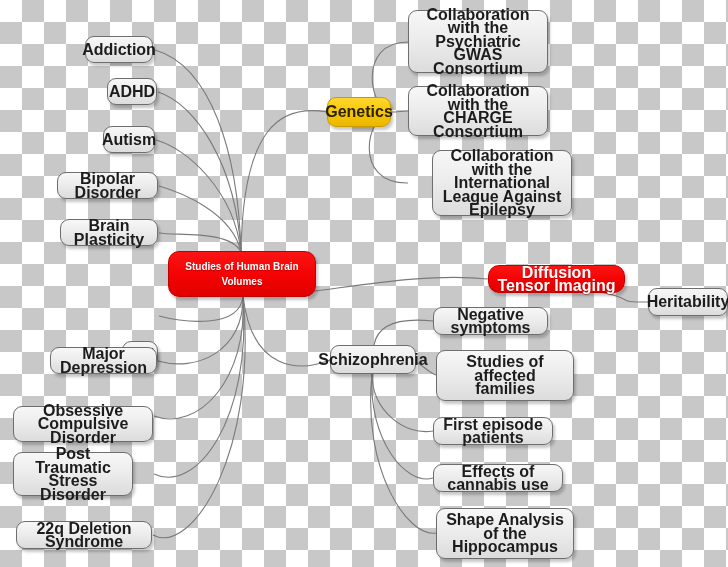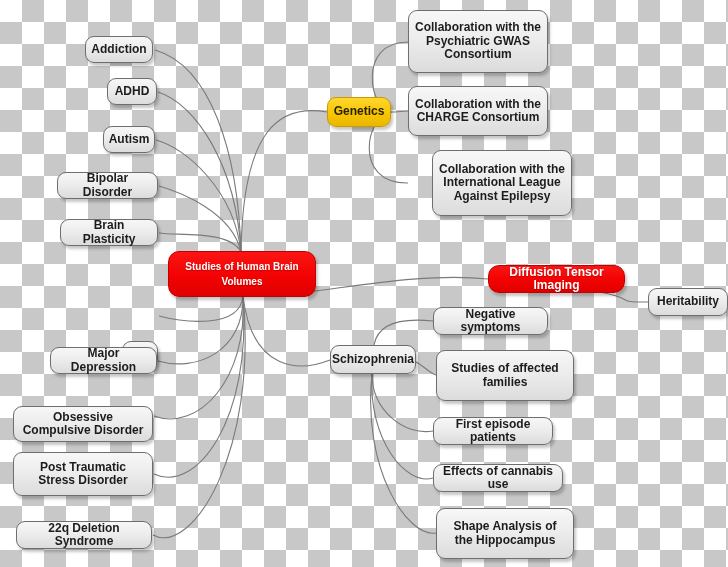--- a/index.html
+++ b/index.html
@@ -16,21 +16,21 @@
     background-size:44px 44px;
     background-position:0 0,22px 22px;
   }
   #edges{position:absolute;left:0;top:0;width:728px;height:567px;}
   .node{
     position:absolute;box-sizing:border-box;
     display:flex;align-items:center;justify-content:center;
     text-align:center;border-radius:9px;
     border:1px solid #6e6e6e;
     background:linear-gradient(180deg,#f7f7f7 0%,#ececec 48%,#dcdcdc 100%);
-    color:#1c1c1c;font-weight:bold;font-size:12px;line-height:13.5px;
+    color:#1c1c1c;font-weight:bold;font-size:16px;line-height:13.5px;
     box-shadow:2px 3px 3px rgba(0,0,0,0.22);
     padding:2px 6px;
   }
   .node.accent-red{
     background:linear-gradient(180deg,#fb1414 0%,#f30202 55%,#e00000 100%);
     border:1px solid #c20000;color:#ffffff;border-radius:11px;
     text-shadow:0 1px 1px rgba(120,0,0,.45);
   }
   .node.accent-yellow{
     background:linear-gradient(180deg,#ffd630 0%,#f7c600 55%,#eab600 100%);
@@ -69,21 +69,21 @@
   <div id="node-layer">
       <div class="node accent-red root" style="left: 168px; top: 251px; width: 148px; height: 46px;">Studies of Human Brain Volumes</div>
       <div class="node" style="left: 85px; top: 36px; width: 68px; height: 27px;">Addiction</div>
       <div class="node" style="left: 107px; top: 78px; width: 50px; height: 27px;">ADHD</div>
       <div class="node" style="left: 103px; top: 126px; width: 52px; height: 27px;">Autism</div>
       <div class="node" style="left: 57px; top: 172px; width: 101px; height: 27px;">Bipolar Disorder</div>
       <div class="node" style="left: 60px; top: 219px; width: 98px; height: 27px;">Brain Plasticity</div>
       <div class="node" style="left: 122px; top: 302px; width: 36px; height: 27px; margin-top: 39px;">HIV</div>
       <div class="node" style="left: 50px; top: 347px; width: 107px; height: 27px;">Major Depression</div>
       <div class="node" style="left: 13px; top: 406px; width: 140px; height: 36px;">Obsessive Compulsive Disorder</div>
-      <div class="node" style="left: 13px; top: 452px; width: 140px; height: 44px;">Post Traumatic Stress Disorder</div>
+      <div class="node" style="left: 13px; top: 452px; width: 120px; height: 44px;">Post Traumatic Stress Disorder</div>
       <div class="node" style="left: 16px; top: 521px; width: 136px; height: 28px;">22q Deletion Syndrome</div>
       <div class="node accent-yellow" style="left: 327px; top: 97px; width: 64px; height: 30px;">Genetics</div>
       <div class="node" style="left: 408px; top: 10px; width: 140px; height: 63px;">Collaboration with the Psychiatric GWAS Consortium</div>
       <div class="node" style="left: 408px; top: 86px; width: 140px; height: 50px;">Collaboration with the CHARGE Consortium</div>
       <div class="node" style="left: 408px; top: 150px; width: 140px; height: 66px; margin-left: 24px;">Collaboration with the International League Against Epilepsy</div>
       <div class="node" style="left: 330px; top: 345px; width: 86px; height: 29px;">Schizophrenia</div>
       <div class="node accent-red" style="left: 488px; top: 265px; width: 137px; height: 28px;">Diffusion Tensor Imaging</div>
       <div class="node" style="left: 648px; top: 288px; width: 80px; height: 28px;">Heritability</div>
       <div class="node" style="left: 433px; top: 307px; width: 115px; height: 28px;">Negative symptoms</div>
       <div class="node" style="left: 436px; top: 350px; width: 138px; height: 51px;">Studies of affected families</div>

